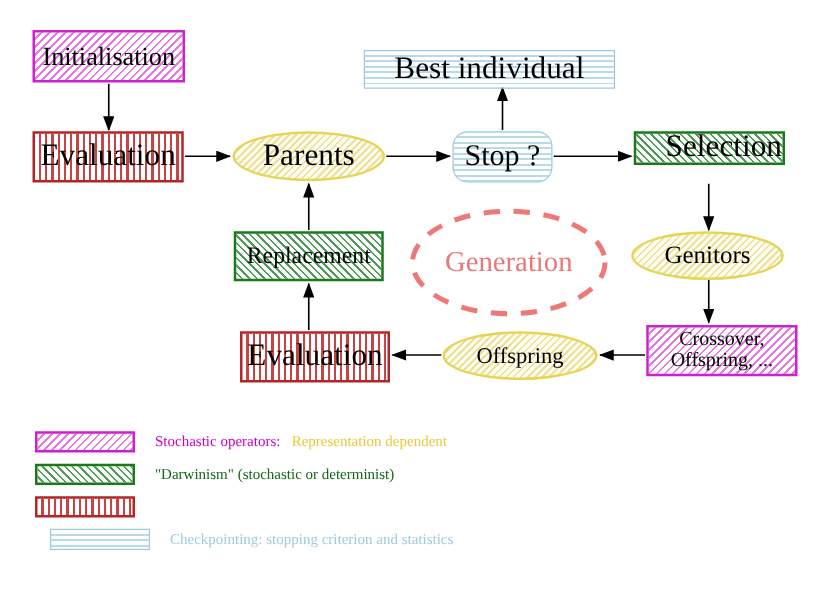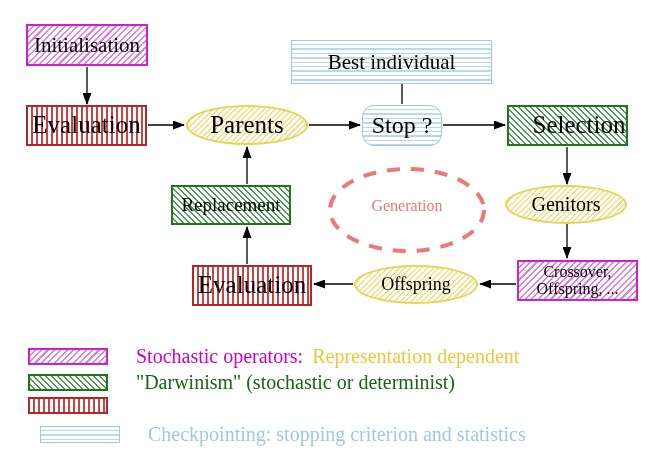--- a/index.html
+++ b/index.html
@@ -54,37 +54,37 @@
     left: 0; top: 0;
     width: 662px; height: 471px;
     pointer-events: none;
   }
   .arrow { stroke: #000000; stroke-width: 1.3; }
   .generation-label {
     position: absolute;
     left: 330px; top: 197px; width: 154px;
     text-align: center;
     color: #e87878;
-    font-size: 16px;
+    font-size: 23px;
   }
   .legend-row {
     position: absolute;
     left: 28px;
     display: flex;
     align-items: center;
   }
   .swatch {
     width: 80px;
     height: 17px;
     box-sizing: border-box;
     flex: 0 0 auto;
   }
   .legend-text {
-    margin-left: 28px;
-    font-size: 20px;
+    margin-left: 16px;
+    font-size: 12px;
     white-space: nowrap;
   }
   .lt-magenta { color: #cc00cc; }
   .lt-yellow  { color: #ecc83c; margin-left: 9px; }
   .lt-green   { color: #156615; }
   .lt-red     { color: #c01228; }
   .lt-cyan    { color: #9dcbe0; }
 </style>
 </head>
 <body>
@@ -114,36 +114,36 @@
   </svg>
 
   <div class="node hatch-magenta" style="left:26px; top:24px; width:122px; height:42px; font-size:21px;">Initialisation</div>
 
   <div class="node stripe-red" style="left:26px; top:105px; width:121px; height:41px; font-size:25px;">Evaluation</div>
 
   <div class="node stripe-cyan rounded" style="left:362px; top:105px; width:80px; height:41px; font-size:24px;">Stop ?</div>
 
   <div class="node hatch-yellow" style="left:186px; top:105px; width:122px; height:40px; font-size:25px;">Parents</div>
 
-  <div class="node stripe-cyan" style="left:291px; top:40px; width:201px; height:44px; font-size:21px;">Best individual</div>
+  <div class="node stripe-cyan" style="left:291px; top:40px; width:201px; height:31px; font-size:25px;">Best individual</div>
 
-  <div class="node hatch-green" style="left:507px; top:105px; width:121px; height:41px; font-size:25px;padding-left:23px;">Selection</div>
+  <div class="node hatch-green" style="left:507px; top:105px; width:121px; height:27px; font-size:25px;padding-left:23px;">Selection</div>
 
   <div class="node hatch-yellow" style="left:505px; top:185px; width:122px; height:39px; font-size:20px;">Genitors</div>
 
   <div class="node hatch-magenta" style="left:517px; top:260px; width:121px; height:41px; font-size:16px; flex-direction:column;">
     <div>Crossover,</div>
     <div>Offspring, ...</div>
   </div>
 
   <div class="node hatch-yellow" style="left:354px; top:265px; width:124px; height:39px; font-size:18px;">Offspring</div>
 
   <div class="node stripe-red" style="left:192px; top:265px; width:120px; height:41px; font-size:25px;">Evaluation</div>
 
-  <div class="node hatch-green" style="left:171px; top:185px; width:120px; height:40px; font-size:19px;">Replacement</div>
+  <div class="node hatch-green" style="left:187px; top:185px; width:120px; height:40px; font-size:19px;">Replacement</div>
 
   <div class="generation-label">Generation</div>
 
   <div class="legend-row" style="top:345px;">
     <div class="swatch hatch-magenta"></div>
     <div class="legend-text">
       <span class="lt-magenta">Stochastic operators:</span><span class="lt-yellow">Representation dependent</span>
     </div>
   </div>
 

